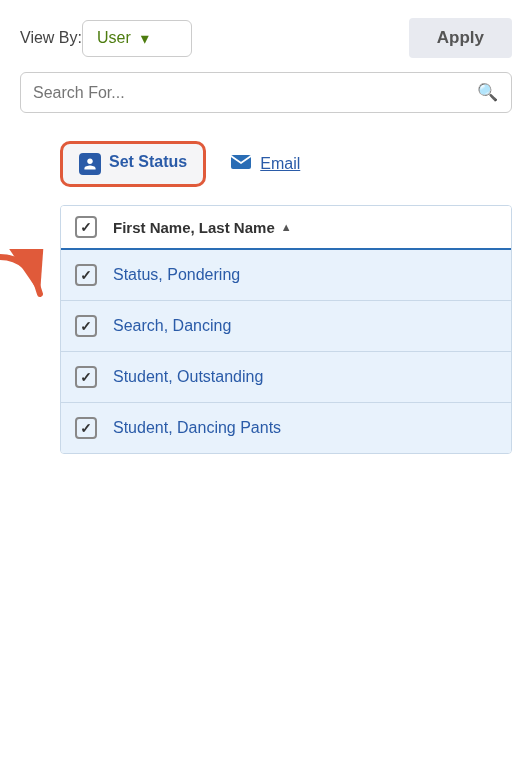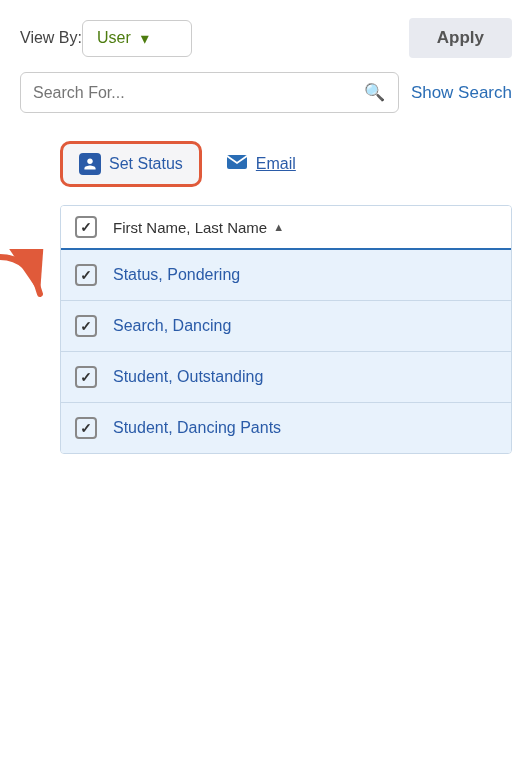--- a/index.html
+++ b/index.html
@@ -101,29 +101,28 @@
 
     .action-bar {
       display: flex;
       align-items: center;
       padding: 10px 20px 10px 60px;
       gap: 24px;
     }
 
     .set-status-btn {
       display: flex;
-      align-items: center;
       gap: 8px;
       border: 3px solid #e05a3a;
       border-radius: 10px;
       padding: 9px 16px;
       background: #f5f5f7;
       cursor: pointer;
       font-size: 16px;
-      font-weight: 400;
+      font-weight: 700;
       color: #2a5ba8;
     }
 
     .set-status-icon {
       width: 22px;
       height: 22px;
       background: #2a5ba8;
       border-radius: 4px;
       display: flex;
       align-items: center;
@@ -183,21 +182,21 @@
     }
 
     .header-checkbox .check-mark {
       color: #333;
       font-size: 14px;
       font-weight: bold;
     }
 
     .header-label {
       font-size: 15px;
-      font-weight: 400;
+      font-weight: 700;
       color: #333;
       display: flex;
       align-items: center;
       gap: 6px;
     }
 
     .sort-arrow {
       font-size: 11px;
       color: #555;
     }
@@ -249,21 +248,20 @@
     <span class="chevron-down">▾</span>
   </div>
   <button class="apply-btn">Apply</button>
 </div>
 
 <div class="search-row">
   <div class="search-box">
     <input type="text" placeholder="Search For..." style="">
     <span class="search-icon">🔍</span>
   </div>
-  <a class="show-search-link">Show Search</a>
 </div>
 
 <div class="action-bar">
   <button class="set-status-btn">
     <div class="set-status-icon">
       <svg viewBox="0 0 24 24" xmlns="http://www.w3.org/2000/svg">
         <path d="M12 12c2.7 0 4.8-2.1 4.8-4.8S14.7 2.4 12 2.4 7.2 4.5 7.2 7.2 9.3 12 12 12zm0 2.4c-3.2 0-9.6 1.6-9.6 4.8v2.4h19.2v-2.4c0-3.2-6.4-4.8-9.6-4.8z"></path>
       </svg>
     </div>
     <span>Set Status</span>

